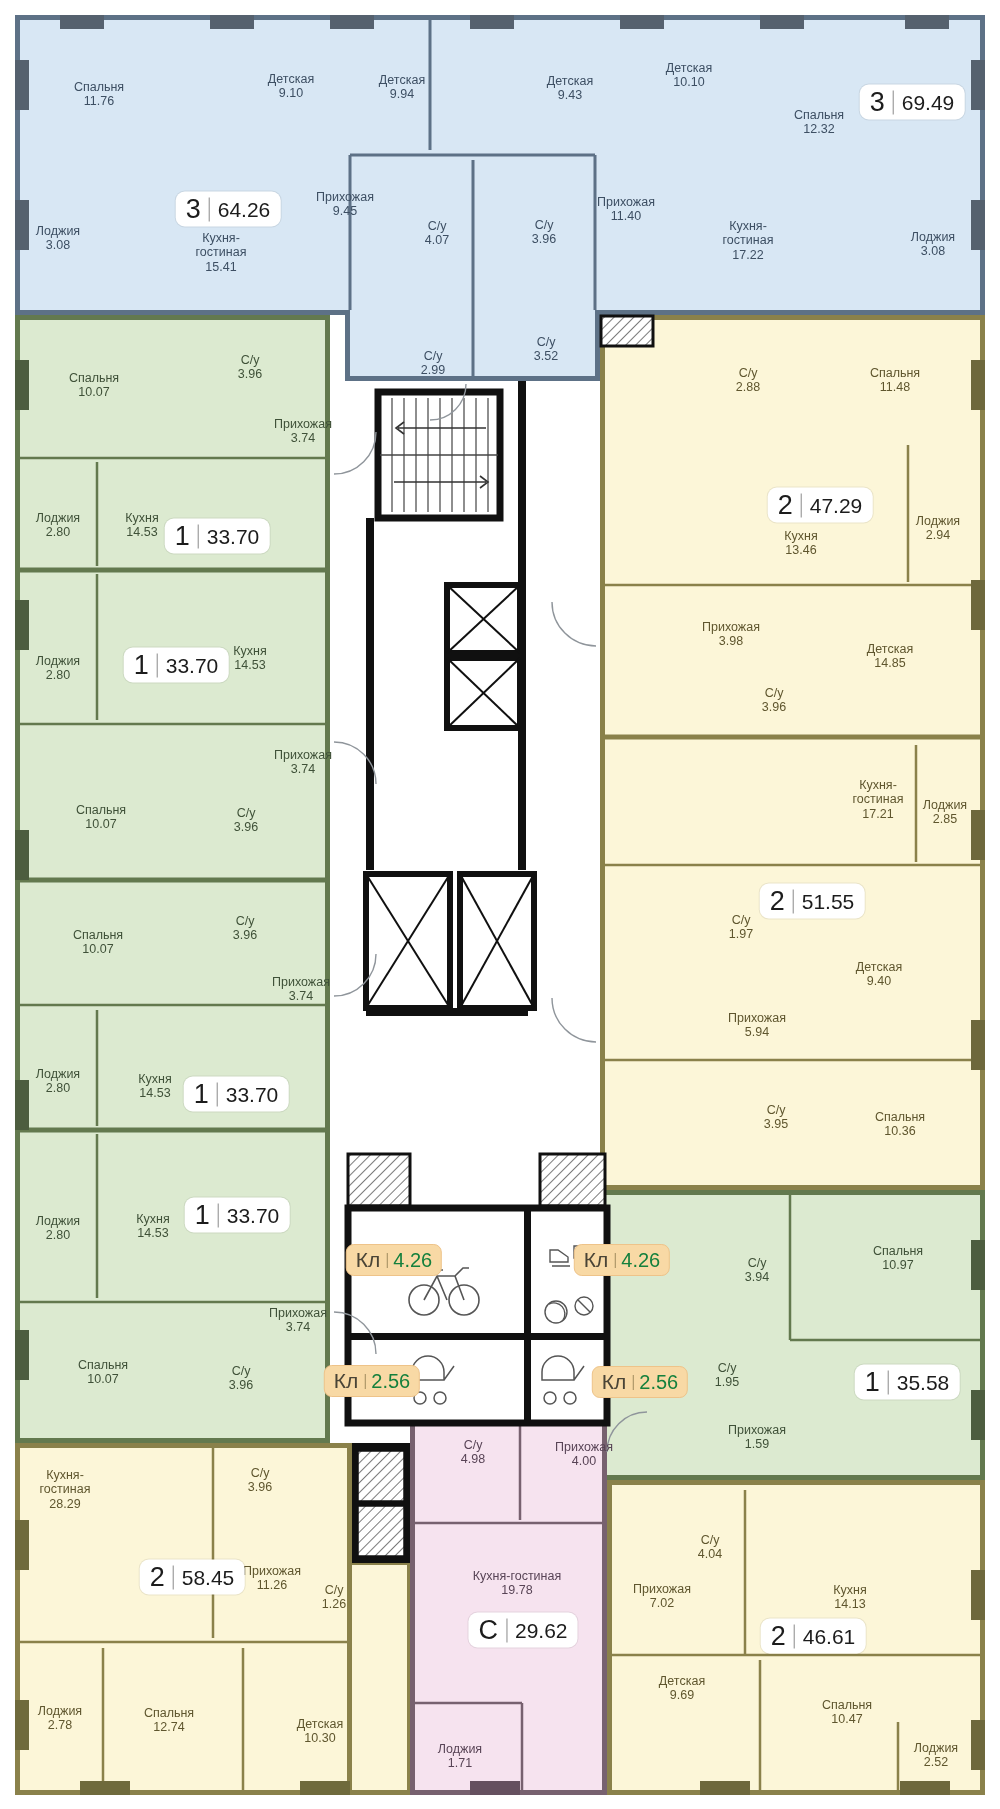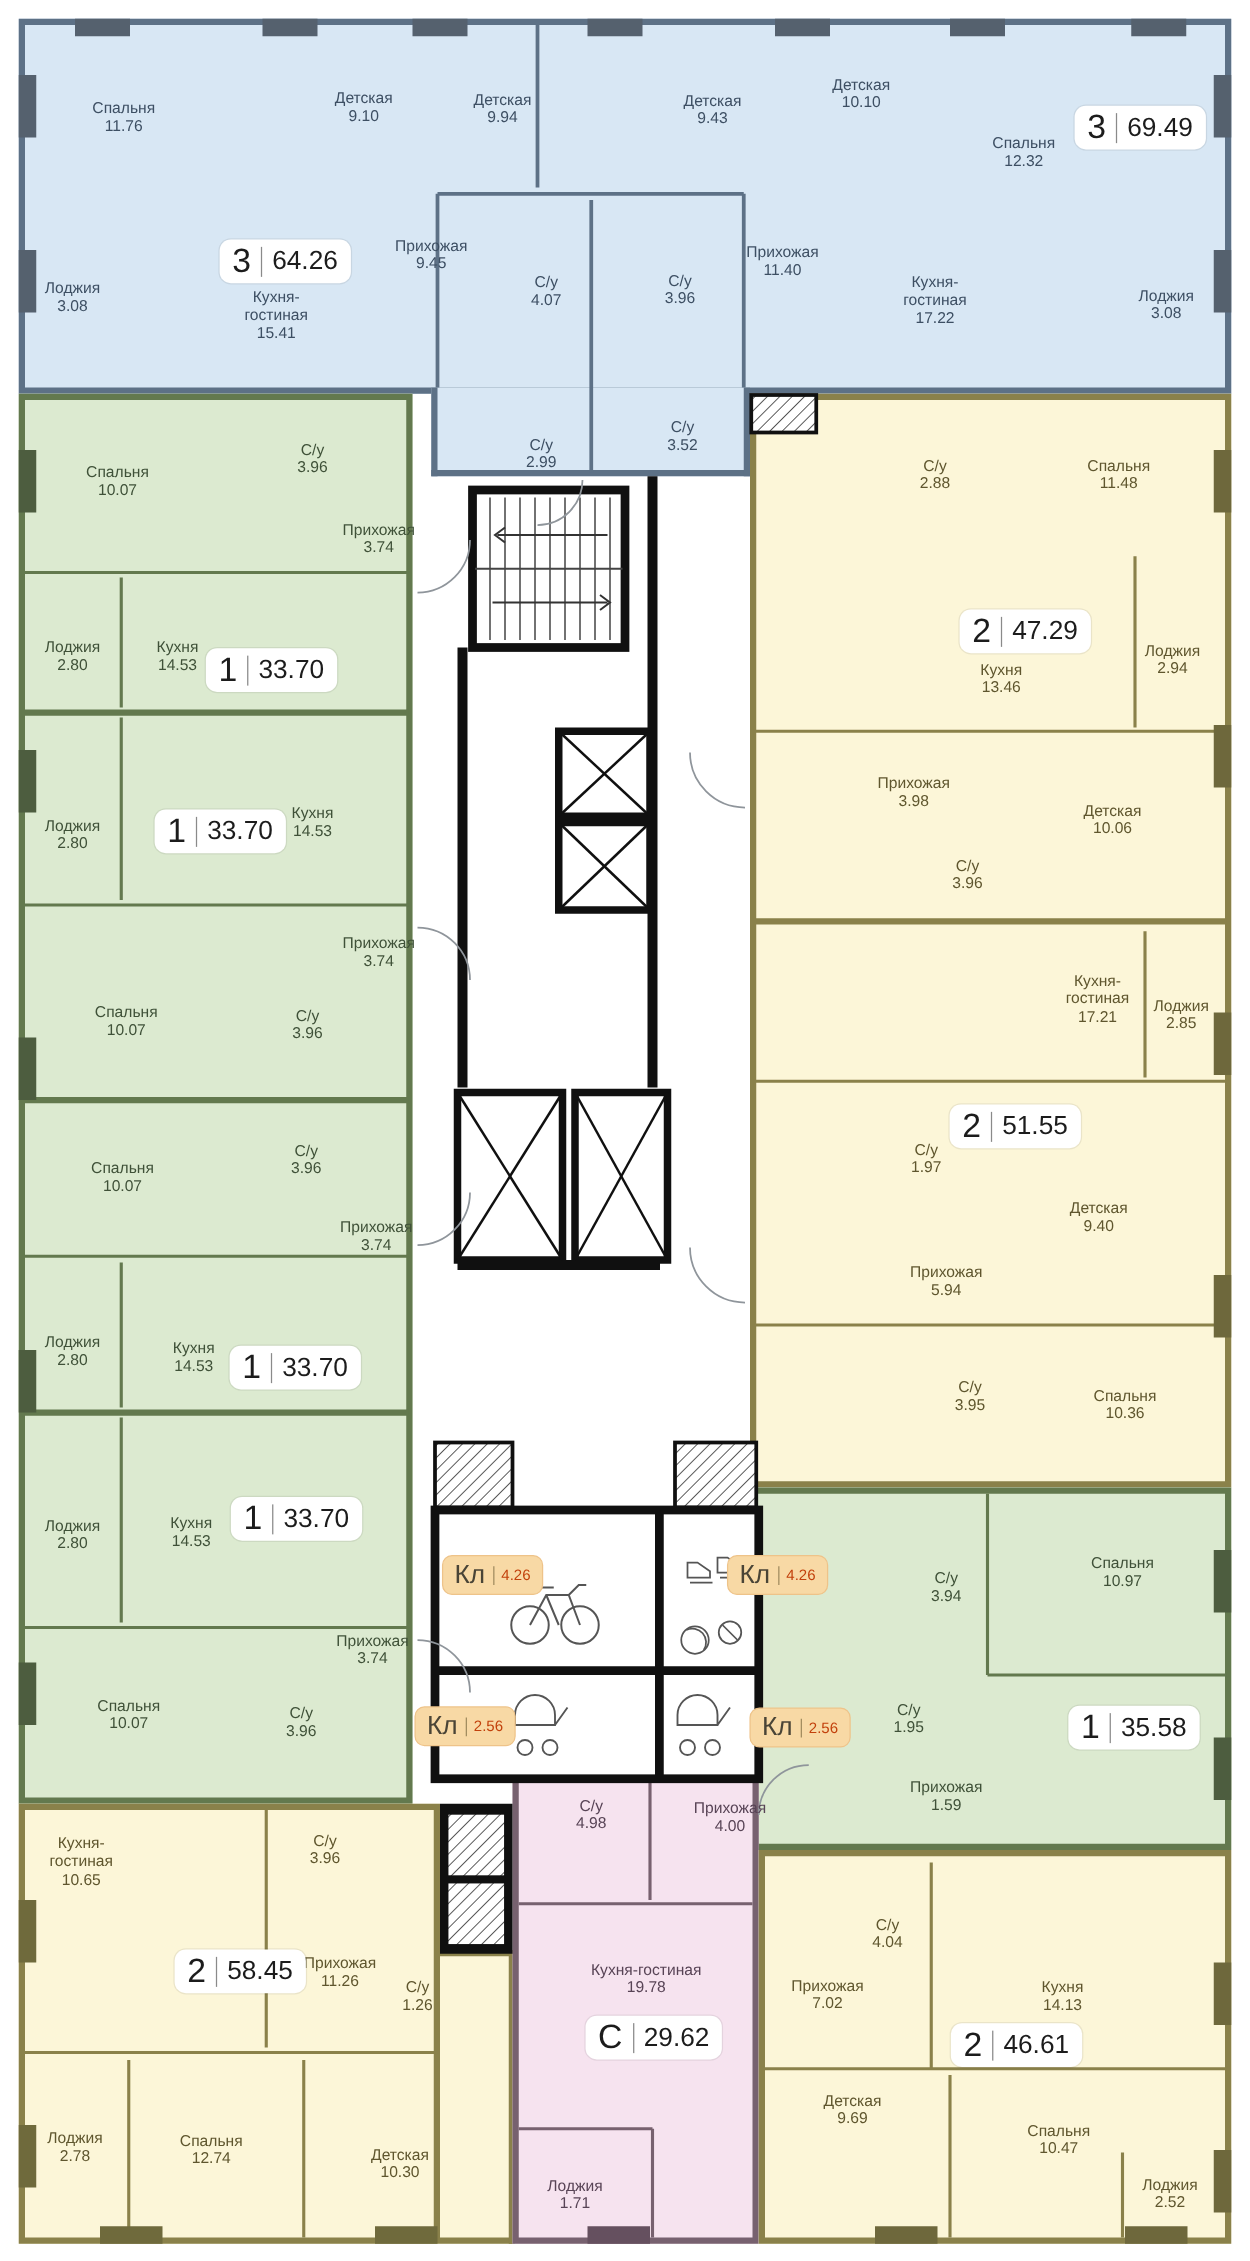--- a/index.html
+++ b/index.html
@@ -26,21 +26,21 @@
          border-radius:9px;display:flex;align-items:center;padding:2px 10px;
          z-index:6;box-shadow:0 0 0 1px rgba(0,0,0,0.07);white-space:nowrap;}
   .badge .bt{font-size:27px;color:#1c1c1c;}
   .badge .bd{width:1px;height:24px;background:#8a8a8a;margin:0 8px;}
   .badge .ba{font-size:21px;color:#1c1c1c;}
   .kl-badge{position:absolute;transform:translate(-50%,-50%);background:#f8d9a5;
             border:1px solid #eec389;border-radius:8px;display:flex;align-items:center;
             padding:3px 9px;z-index:6;white-space:nowrap;}
   .kl-badge .bt{font-size:21px;color:#4a4436;}
   .kl-badge .bd{width:1px;height:15px;background:#a08b5e;margin:0 6px;}
-  .kl-badge .ba{font-size:12px;color:#c2410c;}
+  .kl-badge .ba{font-size:20px;color:#15803d;}
 </style>
 </head>
 <body>
 
 <div class="plan">
 
   <div class="zone z-blue" style="left:15px;top:15px;width:970px;height:300px"></div>
   <div class="zone z-blue no-top" style="left:345px;top:310px;width:255px;height:71px"></div>
   <div class="zone z-green" style="left:15px;top:315px;width:315px;height:1128px"></div>
   <div class="zone z-yellow" style="left:600px;top:315px;width:385px;height:875px"></div>
@@ -393,21 +393,21 @@
   <div class="rl lb-yellow" style="left:938px;top:528px">
       <span class="rn">Лоджия</span>
       <span class="ra">2.94</span>
     </div>
   <div class="rl lb-yellow" style="left:731px;top:634px">
       <span class="rn">Прихожая</span>
       <span class="ra">3.98</span>
     </div>
   <div class="rl lb-yellow" style="left:890px;top:656px">
       <span class="rn">Детская</span>
-      <span class="ra">10.06</span>
+      <span class="ra">14.85</span>
     </div>
   <div class="rl lb-yellow" style="left:774px;top:700px">
       <span class="rn">С/у</span>
       <span class="ra">3.96</span>
     </div>
   <div class="badge" style="left:820px;top:505px">
       <span class="bt">2</span>
       <span class="bd"></span>
       <span class="ba">47.29</span>
     </div>
@@ -463,21 +463,21 @@
       <span class="ra">1.59</span>
     </div>
   <div class="badge" style="left:907px;top:1382px">
       <span class="bt">1</span>
       <span class="bd"></span>
       <span class="ba">35.58</span>
     </div>
 
   <div class="rl lb-yellow narrow" style="left:65px;top:1489px">
       <span class="rn">Кухня-гостиная</span>
-      <span class="ra">10.65</span>
+      <span class="ra">28.29</span>
     </div>
   <div class="rl lb-yellow" style="left:260px;top:1480px">
       <span class="rn">С/у</span>
       <span class="ra">3.96</span>
     </div>
   <div class="rl lb-yellow" style="left:272px;top:1578px">
       <span class="rn">Прихожая</span>
       <span class="ra">11.26</span>
     </div>
   <div class="rl lb-yellow" style="left:334px;top:1597px">

